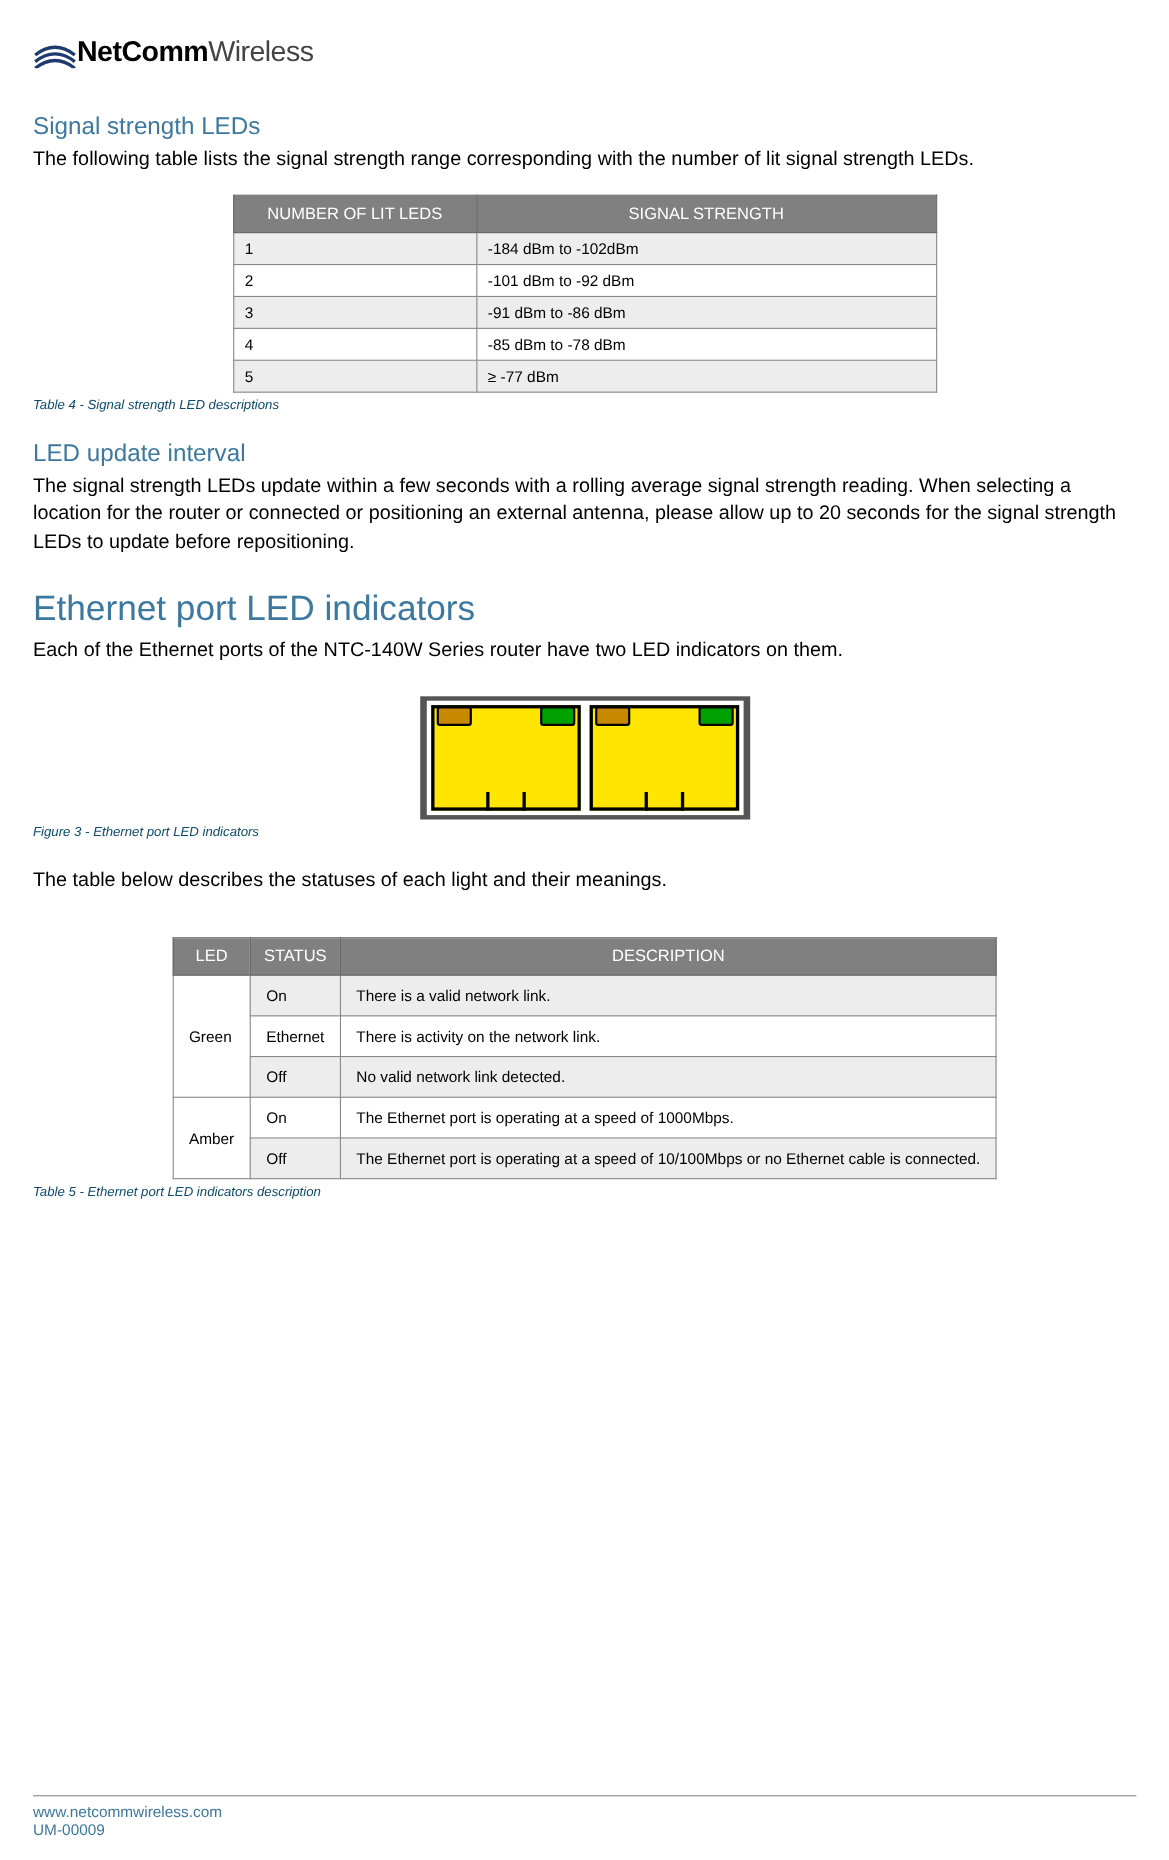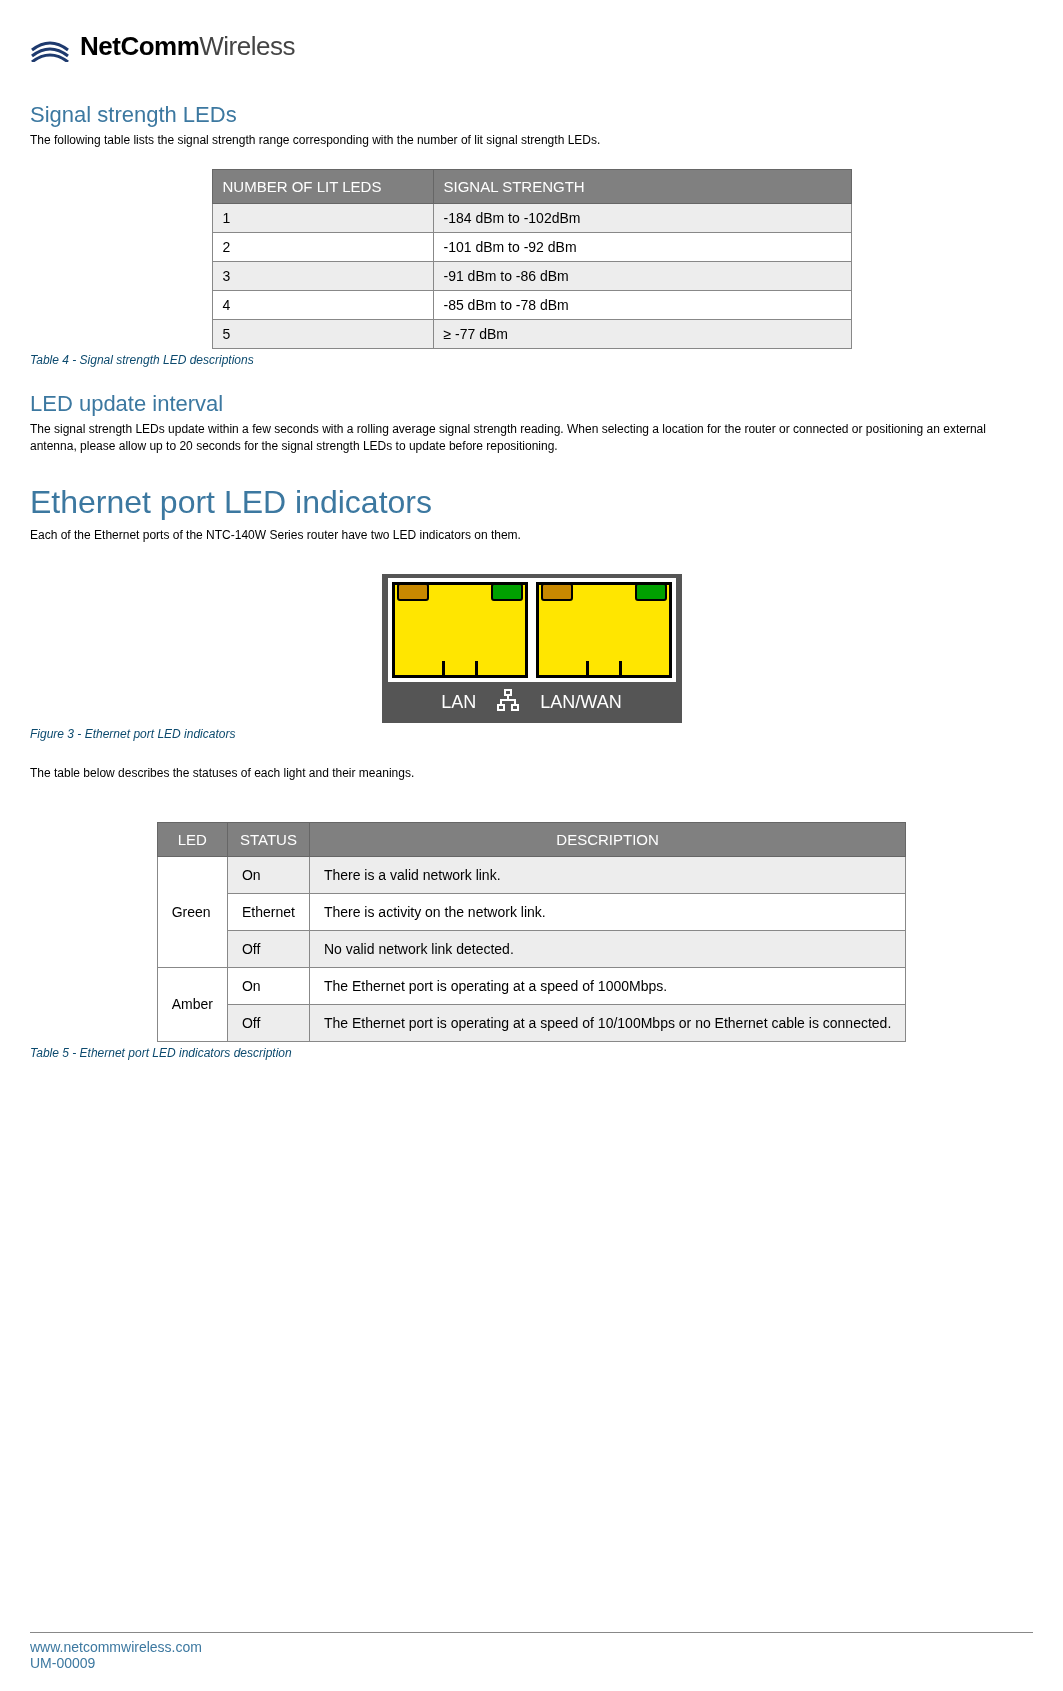--- a/index.html
+++ b/index.html
@@ -8,21 +8,20 @@
     padding: 30px 30px 30px 30px;
     width: 1063px;
     box-sizing: border-box;
     color: #000;
     position: relative;
     min-height: 1691px;
   }
   .logo-row {
     display: flex;
     align-items: center;
-    gap: 10px;
     margin-bottom: 40px;
   }
   .logo-icon {
     width: 40px;
     height: 32px;
   }
   .logo-text {
     font-size: 26px;
     letter-spacing: -0.5px;
   }
@@ -34,37 +33,37 @@
     font-weight: 400;
     margin: 0 0 4px 0;
   }
   h1.bighead {
     color: #3c78a0;
     font-size: 32px;
     font-weight: 300;
     margin: 30px 0 6px 0;
   }
   p.body {
-    font-size: 12px;
+    font-size: 18px;
     margin: 0 0 18px 0;
     line-height: 1.4;
   }
   .table-wrap-center { display:flex; justify-content:center; margin-top:20px; }
   table.signal {
     border-collapse: collapse;
     width: 640px;
   }
   table.signal th {
     background:#808080;
     color:#fff;
     font-weight:400;
     font-size:15px;
     padding:8px 10px;
     border:1px solid #666;
-    text-align:left;
+    text-align:center;
   }
   table.signal td {
     border:1px solid #888;
     padding:6px 10px;
     font-size:14px;
   }
   table.signal tbody tr:nth-child(odd) td { background:#ededed; }
   .col-leds { width:200px; }
   .caption {
     text-align:left;
@@ -202,34 +201,20 @@
       <div class="port">
         <div class="port-leds">
           <span class="led-lamp led-amber"></span>
           <span class="led-lamp led-green"></span>
         </div>
         <div class="port-notch-row">
             <div class="port-notch"></div>
           </div>
       </div>
     </div>
-    <div class="labels-row">
-      <span>LAN</span>
-      <span class="net-icon">
-        <svg viewBox="0 0 24 24">
-            <g stroke="#fff" stroke-width="2" fill="none">
-              <rect x="9" y="2" width="6" height="5"></rect>
-              <rect x="2" y="17" width="6" height="5"></rect>
-              <rect x="16" y="17" width="6" height="5"></rect>
-              <path d="M12 7 v5 M12 12 h-7 v5 M12 12 h7 v5"></path>
-            </g>
-          </svg>
-      </span>
-      <span>LAN/WAN</span>
-    </div>
   </div>
 </div>
 <p class="caption">Figure 3 - Ethernet port LED indicators</p>
 
 <p class="body">The table below describes the statuses of each light and their meanings.</p>
 
 <div class="status-wrap">
 <table class="status">
   <thead>
     <tr>

